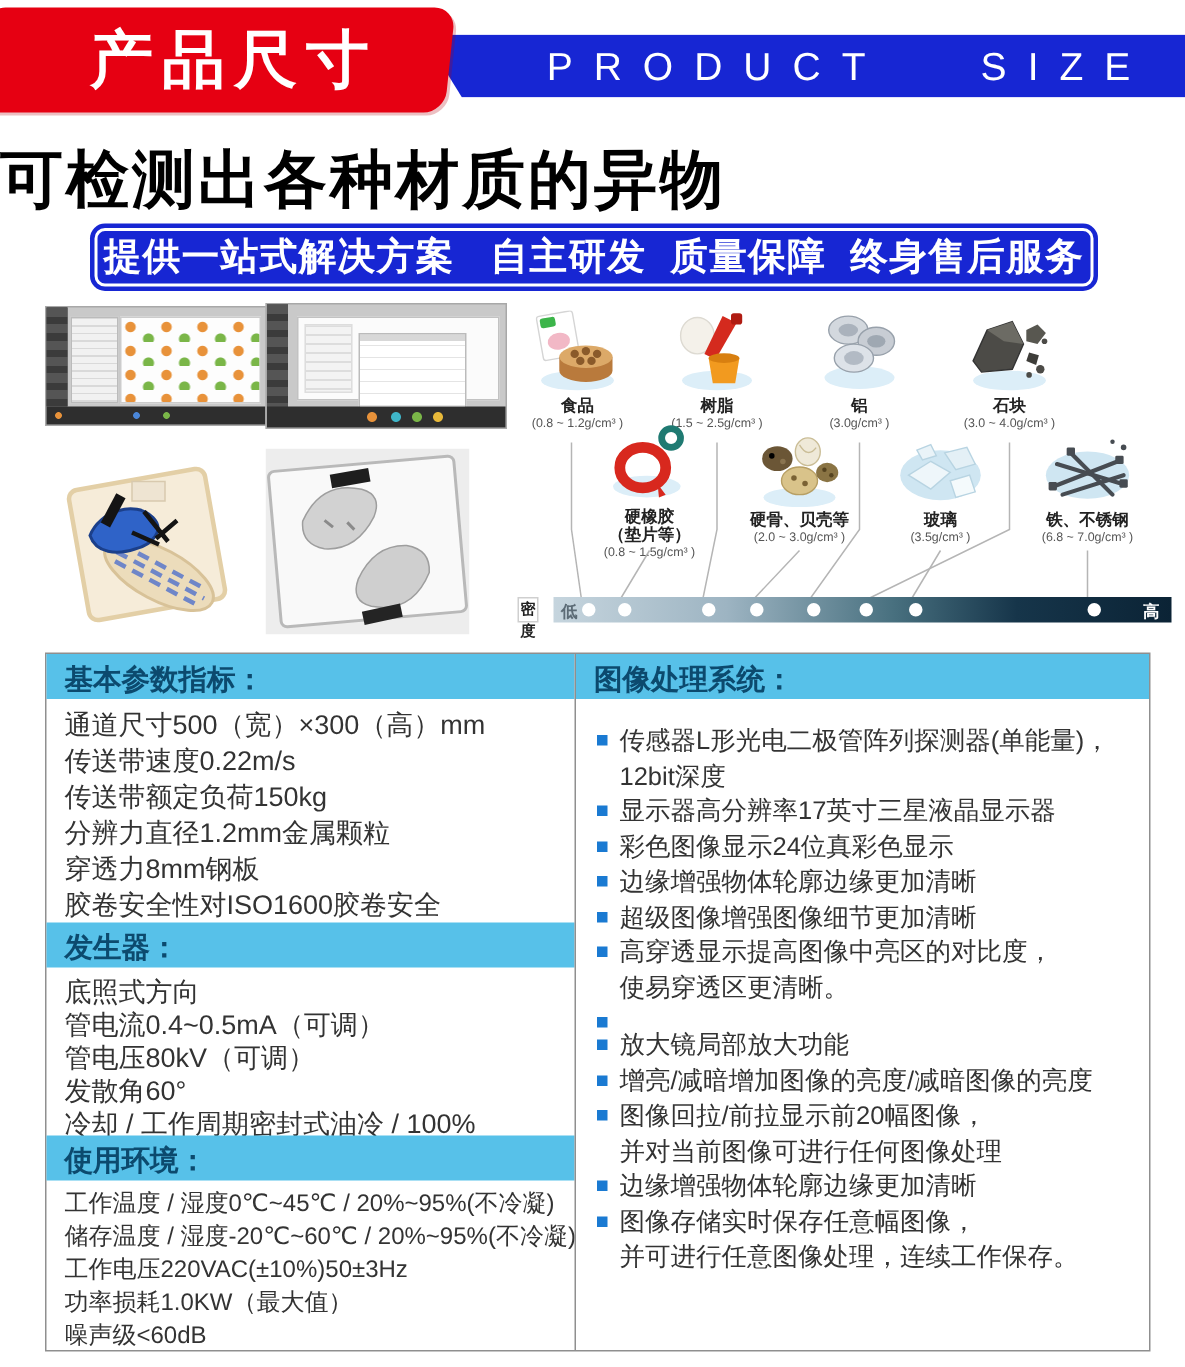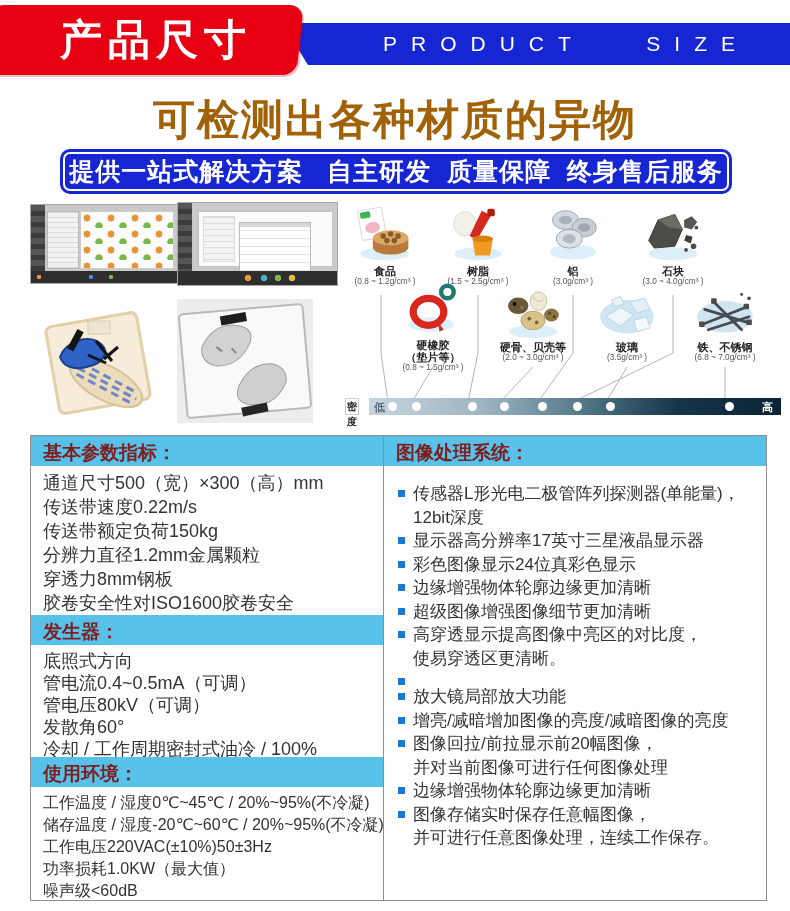--- a/index.html
+++ b/index.html
@@ -3,27 +3,27 @@
 <meta charset="utf-8">
 <style>
   html,body{margin:0;padding:0;background:#fff;}
   body{font-family:"Liberation Sans","DejaVu Sans",sans-serif;}
   #page{position:relative;width:790px;height:911px;background:#fff;overflow:hidden;}
 
   
   .blue-band{position:absolute;left:282px;top:23px;right:0;height:42px;background:#1726d3;
     clip-path:polygon(0 0,100% 0,100% 100%,26px 100%);}
   .band-text{position:absolute;left:60px;right:0;top:0;height:42px;line-height:42px;
-    text-align:center;color:#fff;font-size:21px;letter-spacing:14px;word-spacing:42px;font-weight:400;}
+    text-align:center;color:#fff;font-size:26px;letter-spacing:14px;word-spacing:42px;font-weight:400;}
   .red-badge{position:absolute;left:-14px;top:5px;width:314px;height:70px;background:#e60012;
     border-radius:14px;transform:skewX(-6deg);transform-origin:center;box-shadow:2px 2px 0 rgba(180,0,10,.25);}
   .red-badge-text{position:absolute;left:0;top:5px;width:312px;height:70px;line-height:70px;
     text-align:center;color:#fff;font-size:42px;font-weight:900;letter-spacing:6px;}
-  .main-title{position:absolute;left:0;top:92px;width:100%;text-align:center;
-    color:#a16207;font-size:42px;font-weight:900;letter-spacing:2px;}
+  .main-title{position:absolute;left:0;top:92px;width:100%;
+    color:#000000;font-size:42px;font-weight:900;letter-spacing:2px;}
   .slogan{position:absolute;left:60px;top:149px;width:672px;height:45px;background:#1726d3;border-radius:10px;}
   .slogan::after{content:"";position:absolute;left:3px;top:3px;right:3px;bottom:3px;border:2px solid #fff;border-radius:7px;}
   .slogan-text{position:absolute;left:0;top:0;width:100%;height:45px;line-height:45px;text-align:center;
     color:#fff;font-size:25px;font-weight:bold;letter-spacing:1px;white-space:pre;border-radius:17px;}
 
   
   .shot{position:absolute;box-sizing:border-box;border:1px solid #a8a8a8;background:#c9c9c9;}
   .shotA{left:30px;top:204px;width:148px;height:80px;}
   .shotB{left:177px;top:202px;width:161px;height:84px;}
   .shot .sidebar{position:absolute;left:0;top:0;bottom:12px;width:14px;background:#3b3b3b;
@@ -68,21 +68,21 @@
     box-sizing:border-box;font-size:10px;font-weight:bold;color:#222;text-align:center;line-height:15px;}
   .dlow{position:absolute;left:29px;top:197px;font-size:11px;font-weight:bold;color:#5c6b76;}
   .dhigh{position:absolute;right:12px;top:197px;font-size:11px;font-weight:bold;color:#fff;}
   .ddot{position:absolute;top:199px;width:9px;height:9px;border-radius:50%;background:#fff;}
 
   
   .spec{position:absolute;left:30px;top:435px;width:737px;height:466px;box-sizing:border-box;
     border:1px solid #8f8f8f;display:flex;background:#fff;}
   .col-left{width:352px;display:flex;flex-direction:column;}
   .col-right{flex:1;border-left:1px solid #8f8f8f;display:flex;flex-direction:column;}
-  .sec-h{height:30px;box-sizing:border-box;background:#57c1e9;color:#7f1d1d;font-size:19px;font-weight:bold;
+  .sec-h{height:30px;box-sizing:border-box;background:#57c1e9;color:#0c4a6e;font-size:19px;font-weight:bold;
     padding:4px 0 0 12px;}
   .sec-b{box-sizing:border-box;padding:5px 6px 0 12px;color:#333;}
   .sec-b .line{white-space:nowrap;}
   .b1{height:151px;font-size:18px;line-height:24px;}
   .b2{height:112px;font-size:18px;line-height:22px;}
   .b3{flex:1;font-size:16px;line-height:22px;}
   .feat{list-style:none;margin:0;padding:16px 8px 0 14px;color:#333;font-size:17px;}
   .feat li{display:flex;align-items:flex-start;line-height:23.5px;}
   .blt{flex:0 0 7px;width:7px;height:7px;background:#1a7ad2;margin:8px 8px 0 0;}
   .ftext{white-space:pre-line;}

